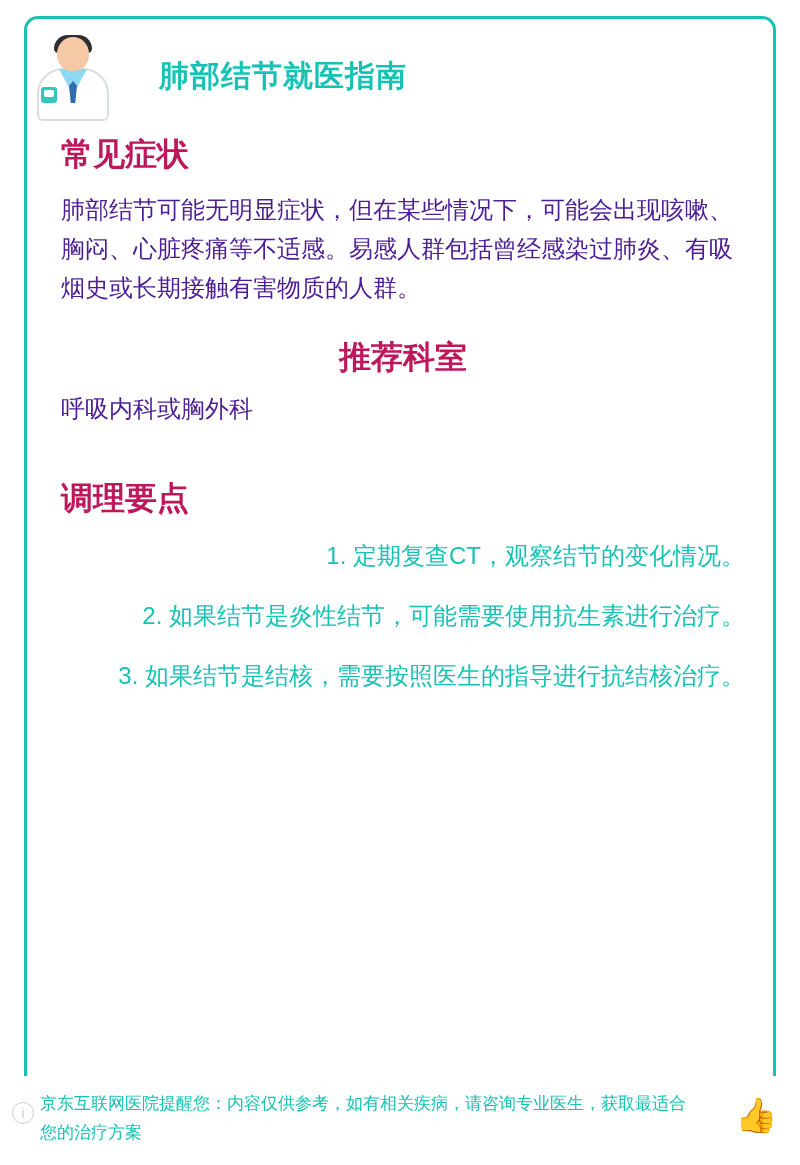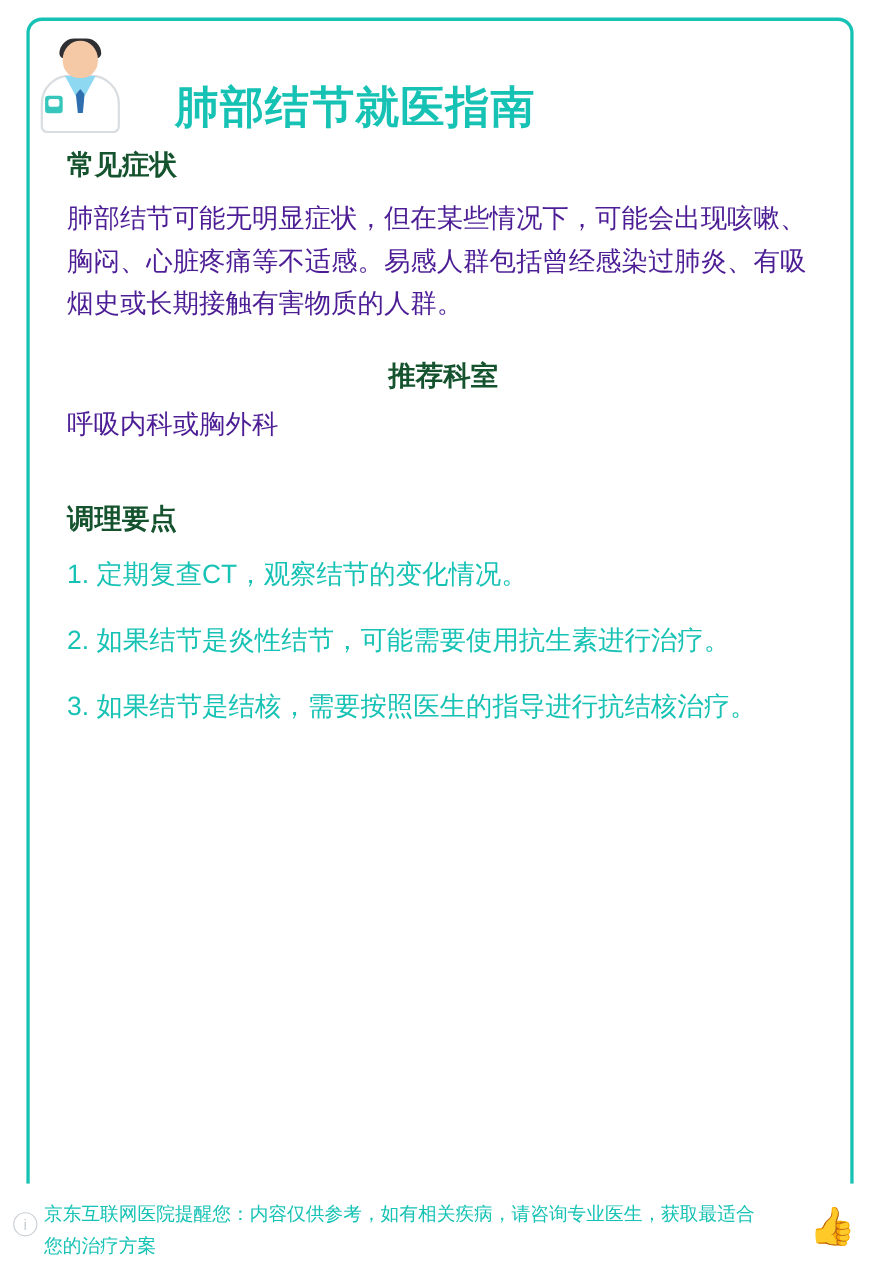--- a/index.html
+++ b/index.html
@@ -103,50 +103,50 @@
     top: 55px;
     width: 10px;
     height: 7px;
     background: #ffffff;
     border-radius: 2px;
   }
 
   .title {
     position: absolute;
     left: 132px;
-    top: 51px;
-    font-size: 40px;
+    top: 37px;
+    font-size: 30px;
     font-weight: bold;
     color: #16c2b4;
     letter-spacing: 1px;
   }
 
   .content {
     position: absolute;
     left: 34px;
     top: 114px;
     right: 28px;
   }
   h2.section {
     margin: 0 0 16px 0;
-    font-size: 25px;
+    font-size: 32px;
     font-weight: bold;
-    color: #14532d;
+    color: #be185d;
   }
   h2.section.tight { margin-bottom: 12px; text-align: center; }
   p.body {
     margin: 0 0 26px 0;
     font-size: 24px;
     line-height: 1.62;
     color: #4c1d95;
     font-weight: 400;
     font-family: Liberation Mono, monospace;
   }
   p.body.dept { margin-bottom: 46px; }
-  .steps { margin: 0; padding: 0; }
+  .steps { margin: 0; padding: 0; text-align: right; }
   .steps .step {
     font-size: 24px;
     line-height: 1.6;
     color: #16c2b4;
     margin: 0 0 22px 0;
   }
 
   .footer {
     position: absolute;
     left: 0;

